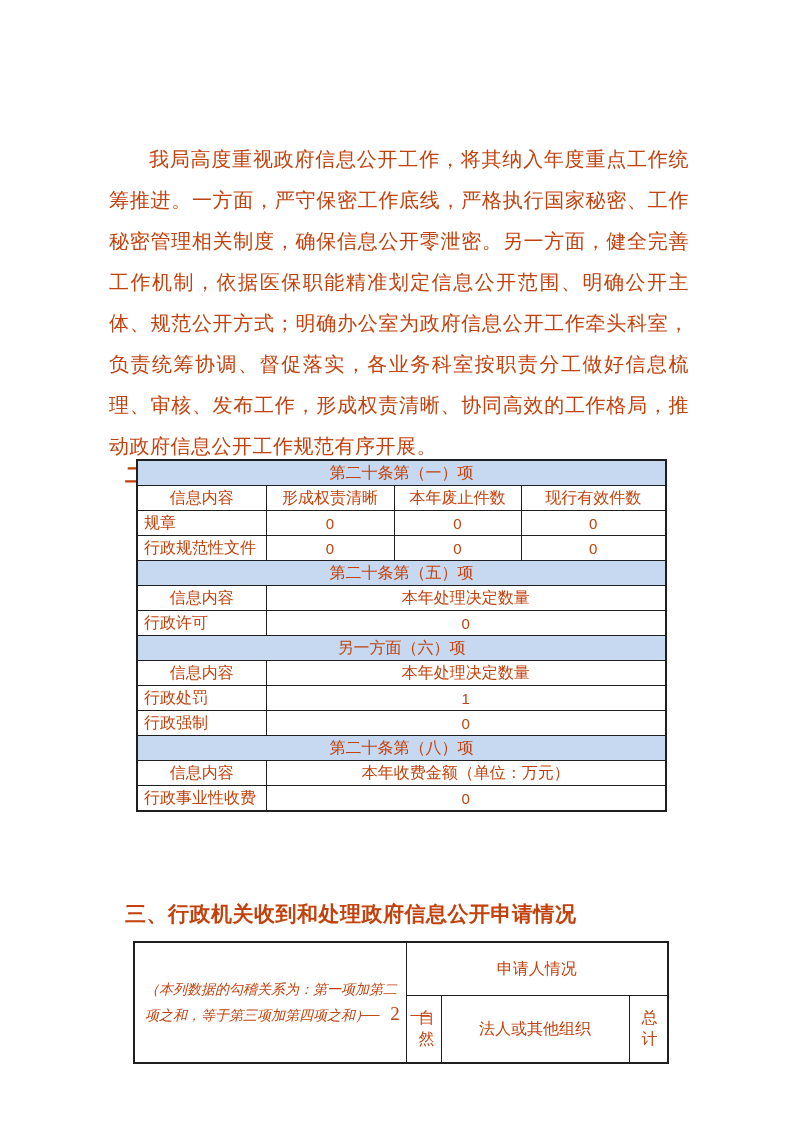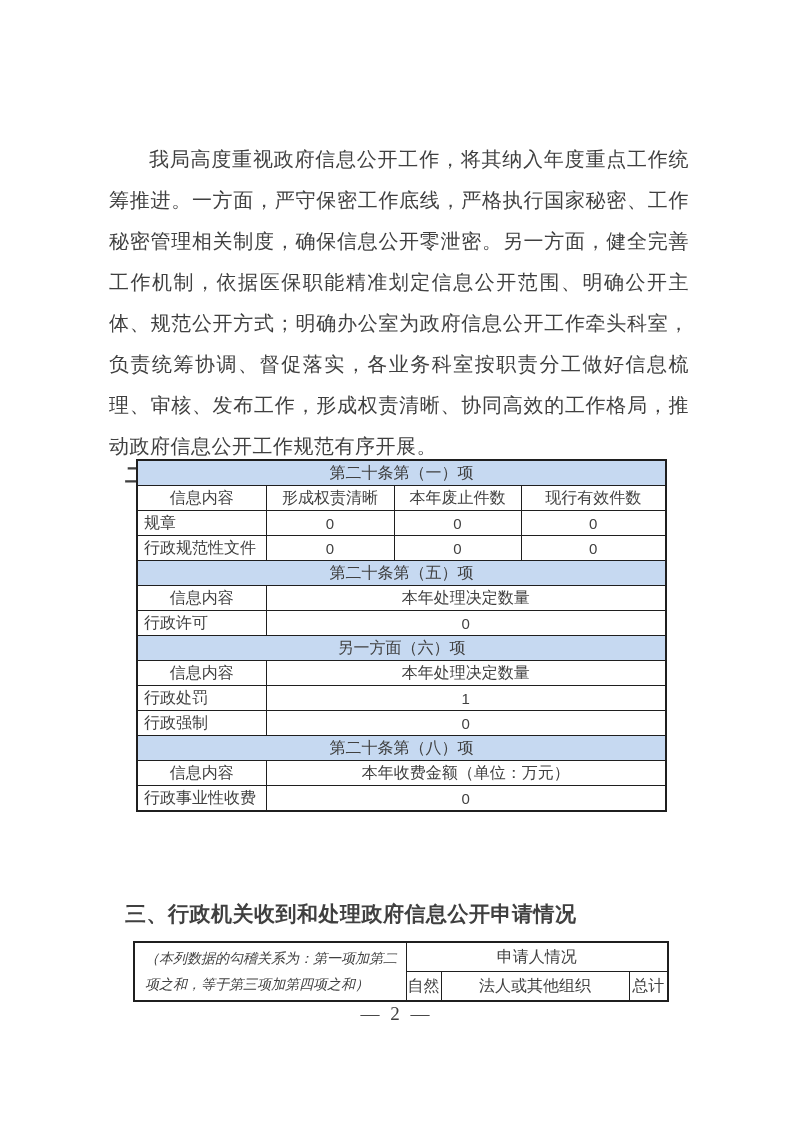--- a/index.html
+++ b/index.html
@@ -7,21 +7,21 @@
     padding: 0;
     background: #ffffff;
   }
   .page {
     position: relative;
     width: 793px;
     height: 1122px;
     background: #ffffff;
     overflow: hidden;
     font-family: "Liberation Serif", serif;
-    color: #404040;
+    color: #c2410c;
   }
   .body-text {
     position: absolute;
     left: 109px;
     top: 139px;
     width: 580px;
     margin: 0;
     font-size: 20px;
     line-height: 41px;
     letter-spacing: 0.5px;
@@ -79,21 +79,21 @@
     width: 534px;
     border: 2px solid #1f1f1f;
     margin-top: 43px;
   }
   .t2 td {
     border: 1px solid #1f1f1f;
     height: 28px;
     font-size: 16px;
     text-align: center;
     vertical-align: middle;
-    padding: 0;
+    padding: 12px;
     overflow: hidden;
   }
   .t2 td.note {
     text-align: left;
     padding: 2px 8px 2px 10px;
     font-size: 14px;
     line-height: 26px;
     font-style: italic;
   }
   .page-number {

